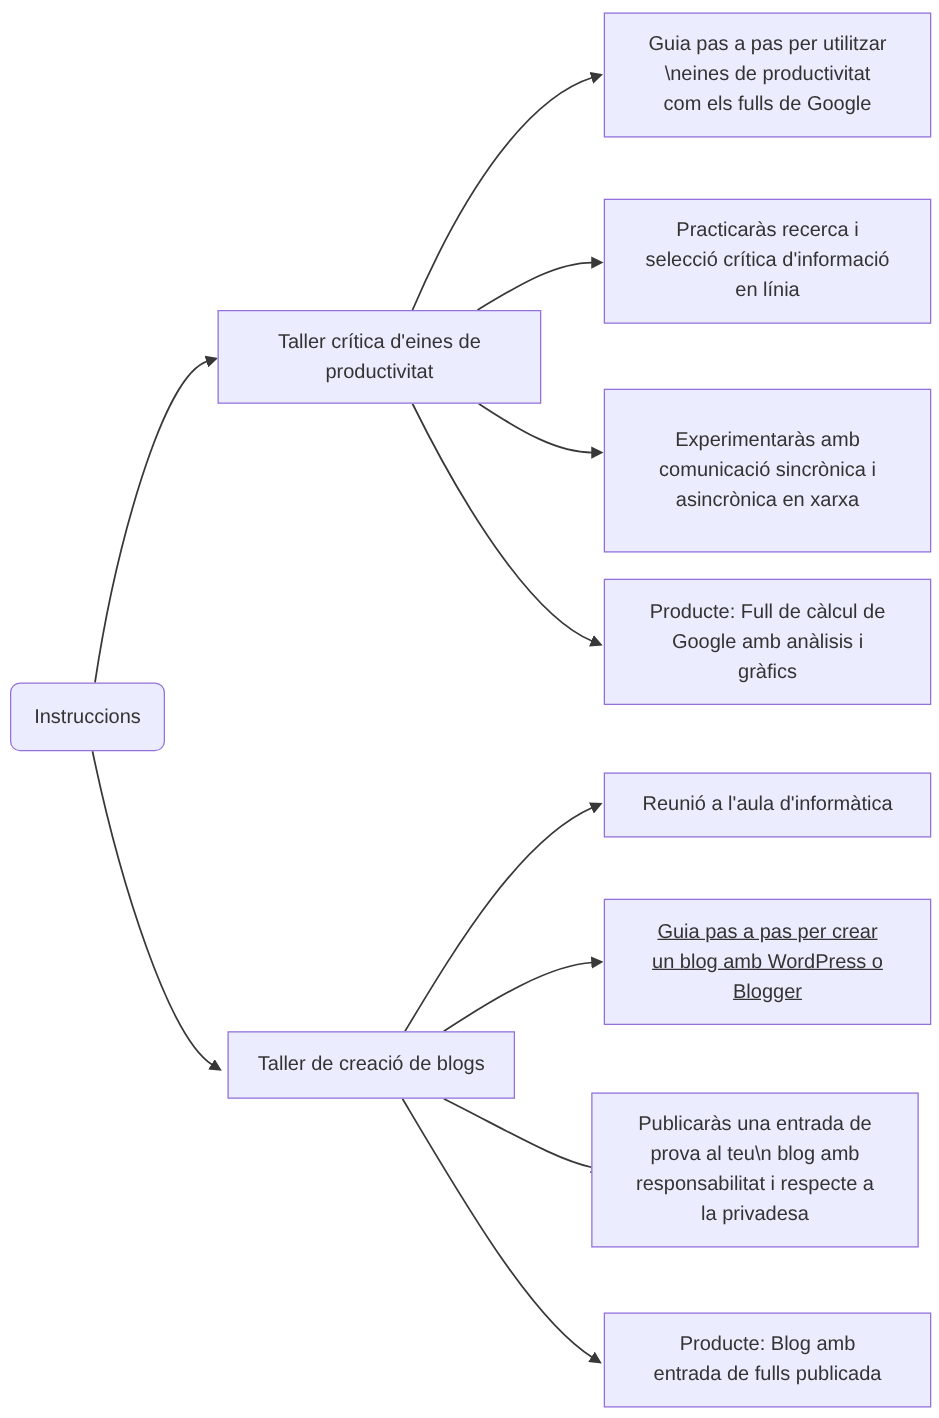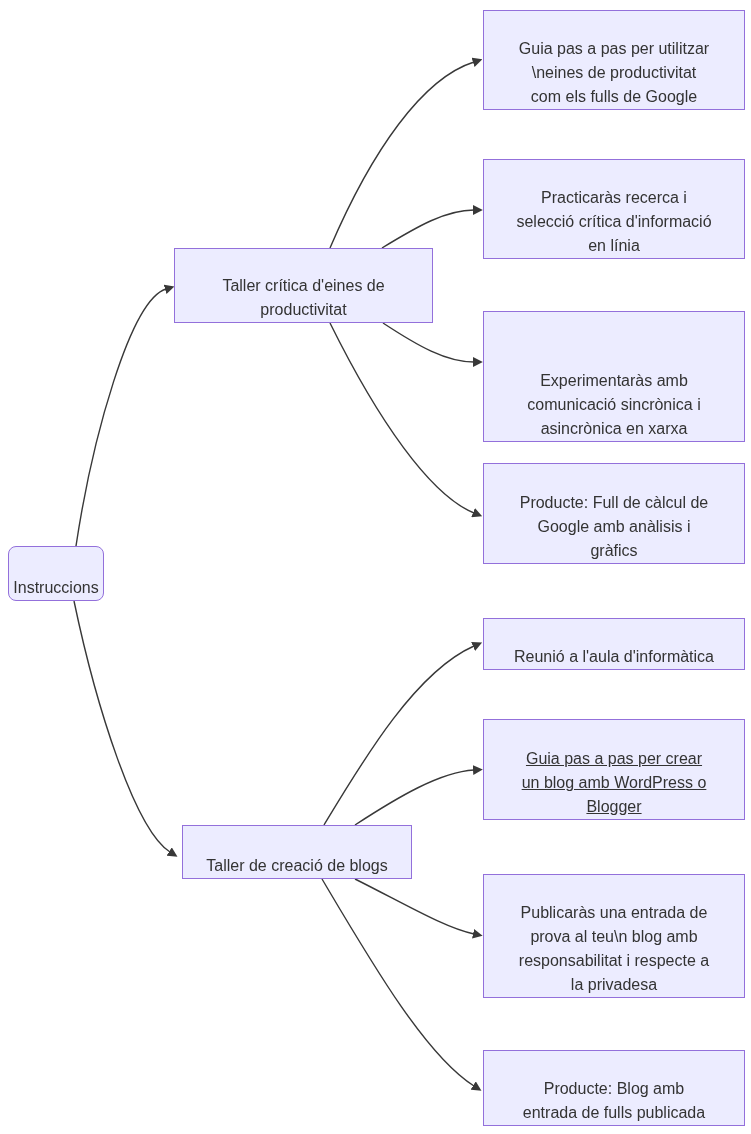--- a/index.html
+++ b/index.html
@@ -9,21 +9,21 @@
     font-family:"Liberation Sans","DejaVu Sans",sans-serif;
   }
   .canvas{position:absolute;left:0;top:0;width:751px;height:1134px;}
   #edge-layer{position:absolute;left:0;top:0;}
   .edge{fill:none;stroke:var(--edge,#383838);stroke-width:1.4;}
   .node{
     position:absolute;box-sizing:border-box;
     background:var(--fill,#ECECFF);
     border:1px solid var(--stroke,#9370DB);
     color:var(--text,#333333);
-    display:flex;align-items:flex-end;justify-content:center;
+    display:flex;align-items:center;justify-content:center;
     text-align:center;font-size:16px;line-height:24px;
   }
   .node.root{border-width:1.5px;border-radius:8px;}
   .label{white-space:pre-line;display:block;padding:0 6px;}
 </style>
 </head>
 <body>
 
 <div class="canvas">
   <svg id="edge-layer" width="751" height="1134" viewBox="0 0 751 1134">
@@ -37,21 +37,21 @@
       <path class="edge" marker-end="url(#arw)" d="M330,248 C372,150 423,78 474,62"></path>
       <path class="edge" marker-end="url(#arw)" d="M382,248 C418,226 446,210 474,210"></path>
       <path class="edge" marker-end="url(#arw)" d="M383,323 C418,346 446,362 474,362"></path>
       <path class="edge" marker-end="url(#arw)" d="M330,323 C378,420 430,495 474,513"></path>
       <path class="edge" marker-end="url(#arw)" d="M324,825 C362,762 415,672 474,646"></path>
       <path class="edge" marker-end="url(#arw)" d="M355,825 C398,797 440,772 474,770"></path>
       <path class="edge" marker-end="url(#arw)" d="M355,879 C405,904 445,928 474,934"></path>
       <path class="edge" marker-end="url(#arw)" d="M322,879 C370,960 425,1055 474,1086"></path>
     </svg>
   <div id="nodes">
-      <div class="node root" style="left: 8px; top: 546px; width: 96px; height: 55px;">
+      <div class="node root" style="left: 8px; top: 546px; width: 124px; height: 55px;">
         <span class="label">Instruccions</span>
       </div>
       <div class="node branch" style="left: 174px; top: 248px; width: 259px; height: 75px;">
         <span class="label">Taller crítica d'eines de
 productivitat</span>
       </div>
       <div class="node branch" style="left: 182px; top: 825px; width: 230px; height: 54px;">
         <span class="label">Taller de creació de blogs</span>
       </div>
       <div class="node leaf" style="left: 483px; top: 10px; width: 262px; height: 100px;">
@@ -75,21 +75,21 @@
 gràfics</span>
       </div>
       <div class="node leaf" style="left: 483px; top: 618px; width: 262px; height: 52px;">
         <span class="label">Reunió a l'aula d'informàtica</span>
       </div>
       <div class="node leaf" style="left: 483px; top: 719px; width: 262px; height: 101px; text-decoration: underline;">
         <span class="label">Guia pas a pas per crear
 un blog amb WordPress o
 Blogger</span>
       </div>
-      <div class="node leaf" style="left: 483px; top: 874px; width: 262px; height: 124px;">
+      <div class="node leaf" style="left: 473px; top: 874px; width: 262px; height: 124px;">
         <span class="label">Publicaràs una entrada de
 prova al teu\n blog amb
 responsabilitat i respecte a
 la privadesa</span>
       </div>
       <div class="node leaf" style="left: 483px; top: 1050px; width: 262px; height: 76px;">
         <span class="label">Producte: Blog amb
 entrada de fulls publicada</span>
       </div>
     </div>

